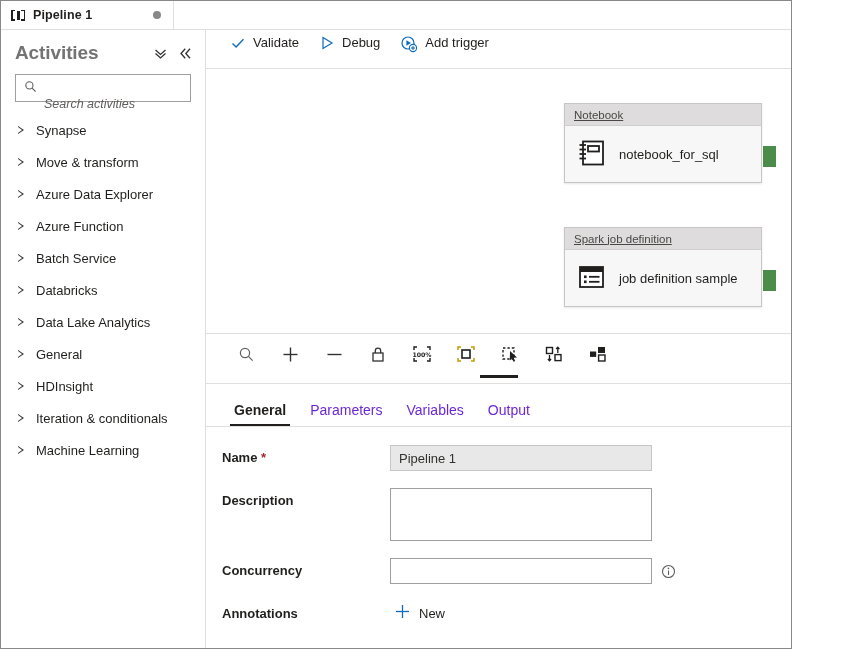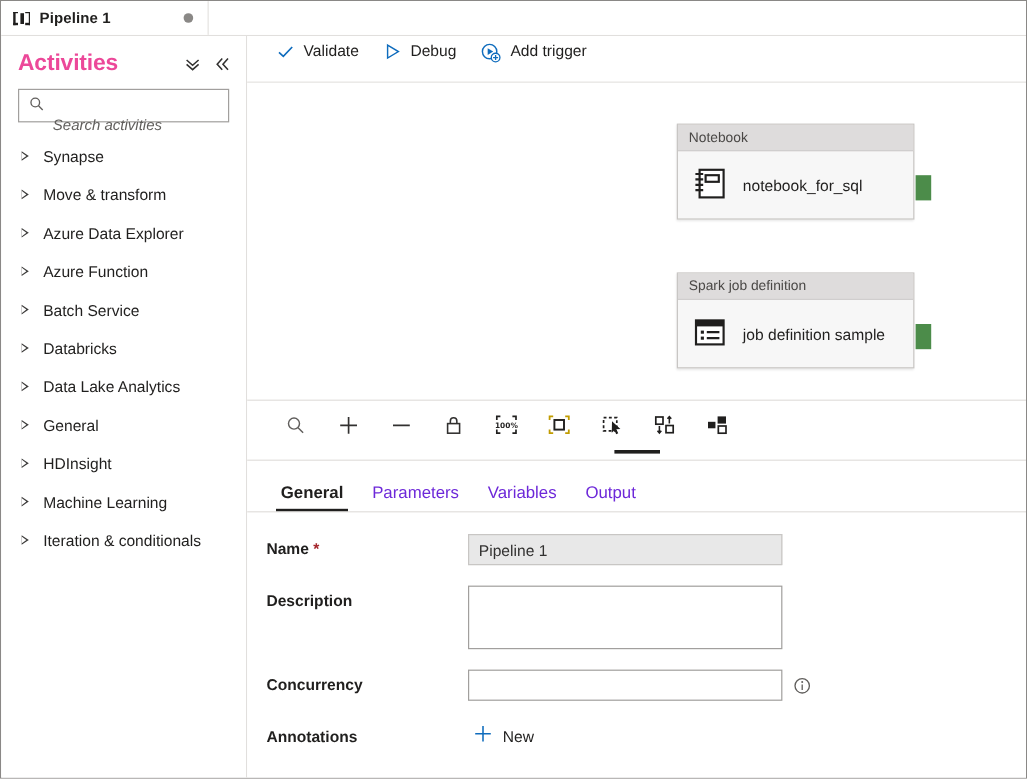--- a/index.html
+++ b/index.html
@@ -6,21 +6,21 @@
   body{
     width:856px;height:649px;
     background:#ffffff;
     font-family:"Liberation Sans", sans-serif;
     font-size:13px;
     color:#201f1e;
     overflow:hidden;
   }
   .app{
     position:relative;
-    width:856px;height:649px;
+    width:792px;height:649px;
     box-sizing:border-box;
     border:1px solid #8a8886;
     display:flex;flex-direction:column;
     background:#ffffff;
   }
 
   
   .tabstrip{
     height:28px;flex:0 0 28px;
     display:flex;align-items:stretch;
@@ -64,21 +64,21 @@
     background:#ffffff;
     border-right:1px solid #e1dfdd;
     display:flex;flex-direction:column;
     min-height:0;
   }
   .sidebar-head{
     display:flex;align-items:center;
     padding:12px 12px 8px 14px;
   }
   .sidebar-title{
-    font-size:19px;font-weight:600;color:#ec4899;letter-spacing:-.1px;
+    font-size:19px;font-weight:600;color:#737373;letter-spacing:-.1px;
   }
   .sidebar-head-actions{margin-left:auto;display:flex;align-items:center;gap:10px;}
   .hicon{
     width:15px;height:15px;display:flex;align-items:center;justify-content:center;
     color:#323130;cursor:pointer;
   }
   .search-wrap{padding:2px 14px 10px 14px;}
   .search-box{
     height:26px;
     border:1px solid #a19f9d;
@@ -149,21 +149,21 @@
     border:1px solid #c8c6c4;
     box-shadow:0 1px 2px rgba(0,0,0,.10);
     cursor:pointer;
   }
   .node-head{
     height:21px;
     background:#dedcdc;
     border-bottom:1px solid #d0cece;
     display:flex;align-items:center;
     padding:0 9px;
-    font-size:11.5px;color:#4a4846;
+    font-size:11.5px;color:#4a4846;text-decoration:underline;
   }
   .node-body{
     height:56px;
     display:flex;align-items:center;gap:12px;
     padding:0 10px;
   }
   .node-title{font-size:13px;color:#201f1e;}
   .node-port{
     position:absolute;
     width:13px;height:21px;
@@ -345,25 +345,25 @@
         <div class="cat">
           <span class="cat-arrow"></span>
           <span class="cat-label">General</span>
         </div>
         <div class="cat">
           <span class="cat-arrow"></span>
           <span class="cat-label">HDInsight</span>
         </div>
         <div class="cat">
           <span class="cat-arrow"></span>
+          <span class="cat-label">Iteration &amp; conditionals</span>
+        </div>
+        <div class="cat">
+          <span class="cat-arrow"></span>
           <span class="cat-label">Machine Learning</span>
-        </div>
-        <div class="cat">
-          <span class="cat-arrow"></span>
-          <span class="cat-label">Iteration &amp; conditionals</span>
         </div>
       </div>
     </div>
 
     <div class="right">
 
       <div class="canvas-toolbar">
         <div class="cmd">
           <span>
             <svg width="16" height="16" viewBox="0 0 16 16">

